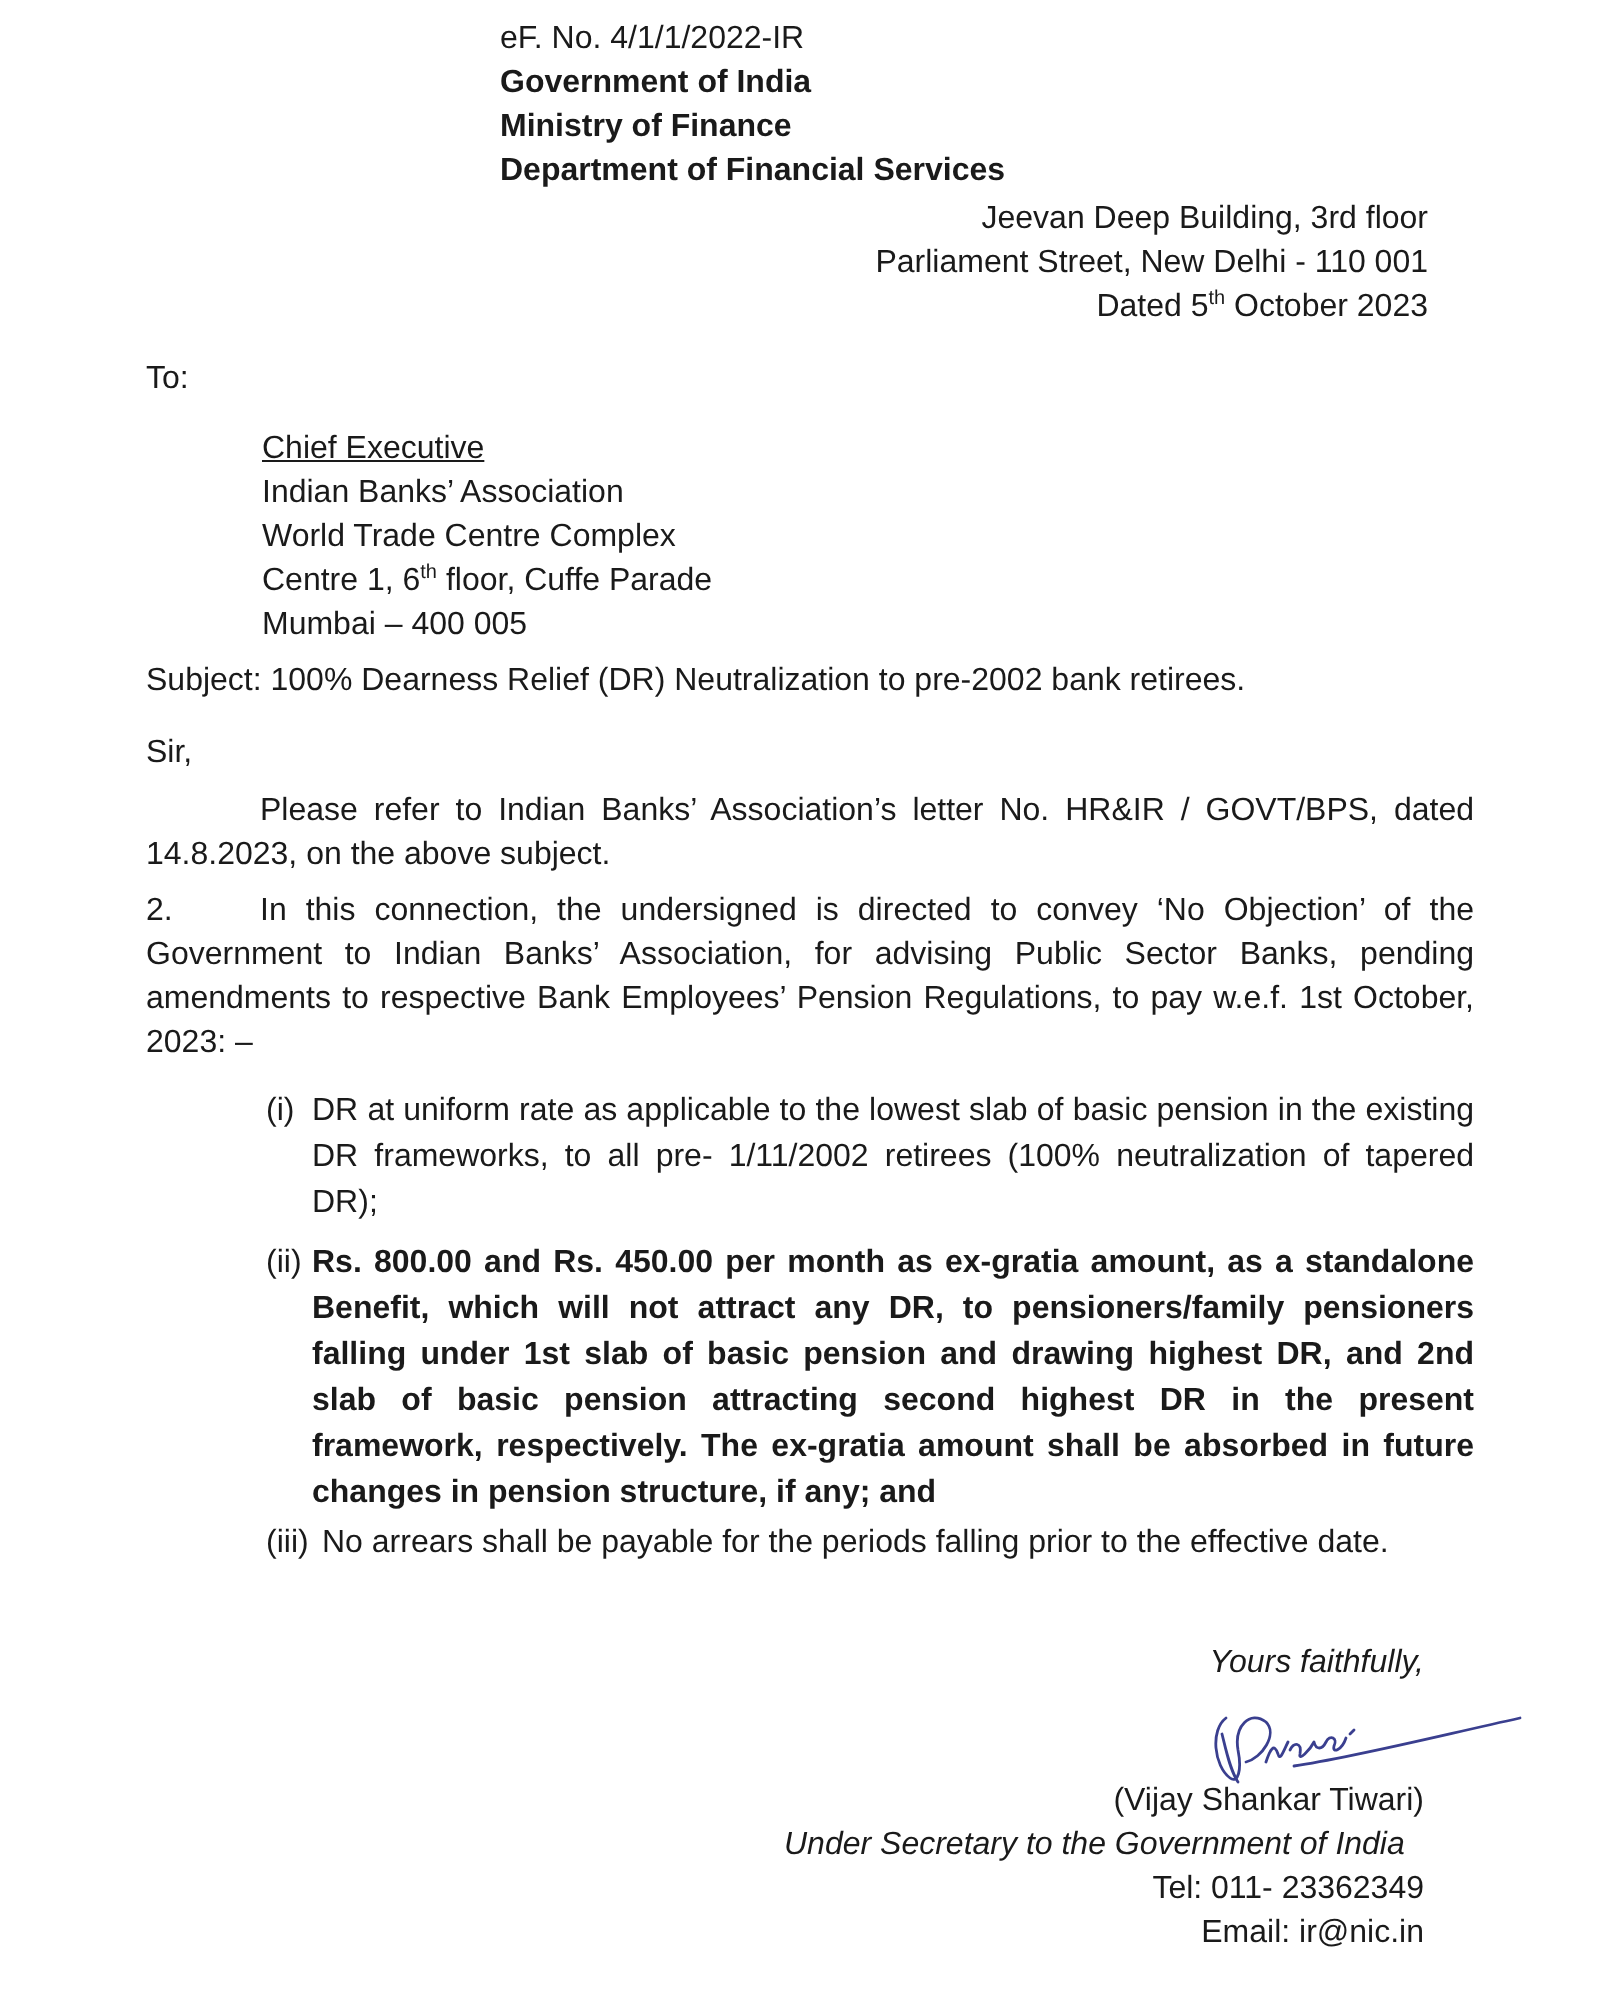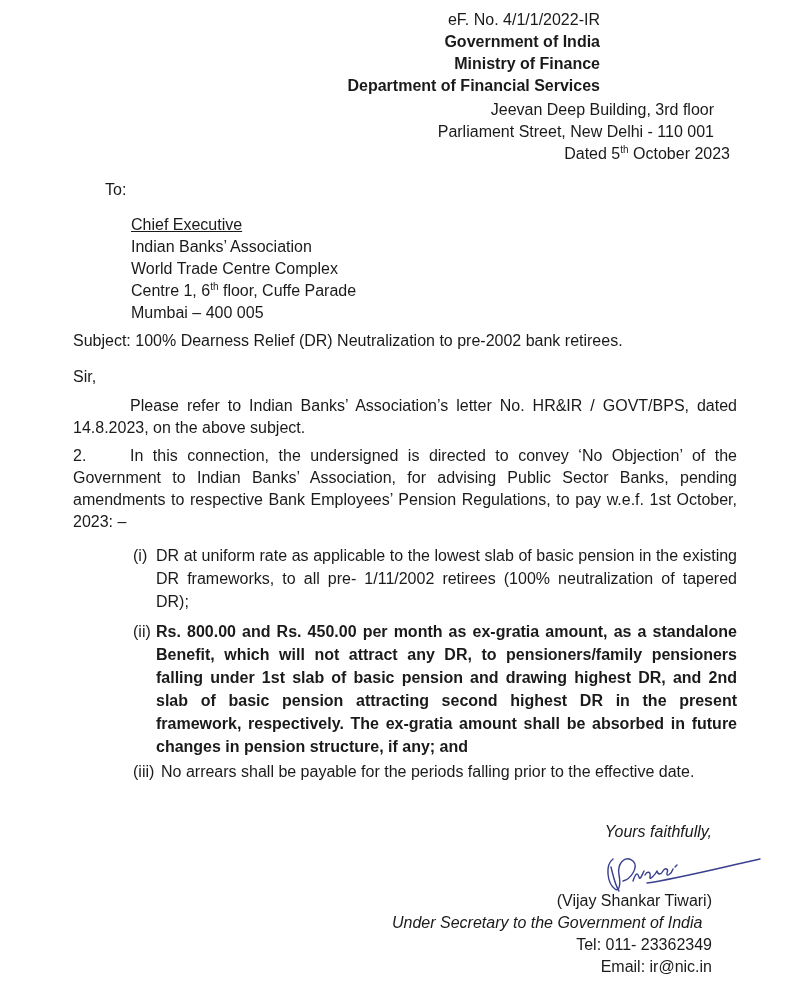--- a/index.html
+++ b/index.html
@@ -14,36 +14,36 @@
       overflow: hidden;
       font-family: "Liberation Sans", "DejaVu Sans", sans-serif;
       color: #1a1a1a;
       font-size: 16px;
     }
     .line {
       position: absolute;
       white-space: nowrap;
       line-height: 20px;
     }
-    .center { text-align: right; }
+    .center { text-align: left; }
     .right { text-align: left; }
     .bold { font-weight: bold; }
     sup { font-size: 10px; vertical-align: 6px; line-height: 0; }
 
     
     #ref-no { left: 250px; width: 350px; top: 10px; }
     #gov { left: 250px; width: 350px; top: 32px; }
     #ministry { left: 250px; width: 350px; top: 54px; }
     #dept { left: 250px; width: 350px; top: 76px; }
 
     #addr1 { right: 86px; top: 100px; }
     #addr2 { right: 86px; top: 122px; }
-    #dated { right: 70px; top: 144px; }
+    #dated { right: 86px; top: 144px; }
 
-    #to-label { left: 73px; top: 180px; margin-left: 32px; }
+    #to-label { left: 73px; top: 180px; }
 
     .recipient { left: 131px; }
     #rcp0 { top: 215px; text-decoration: underline; }
     #rcp1 { top: 237px; }
     #rcp2 { top: 259px; }
     #rcp3 { top: 281px; }
     #rcp4 { top: 303px; }
 
     #subject { left: 73px; top: 331px; }
     #salutation { left: 73px; top: 367px; }

